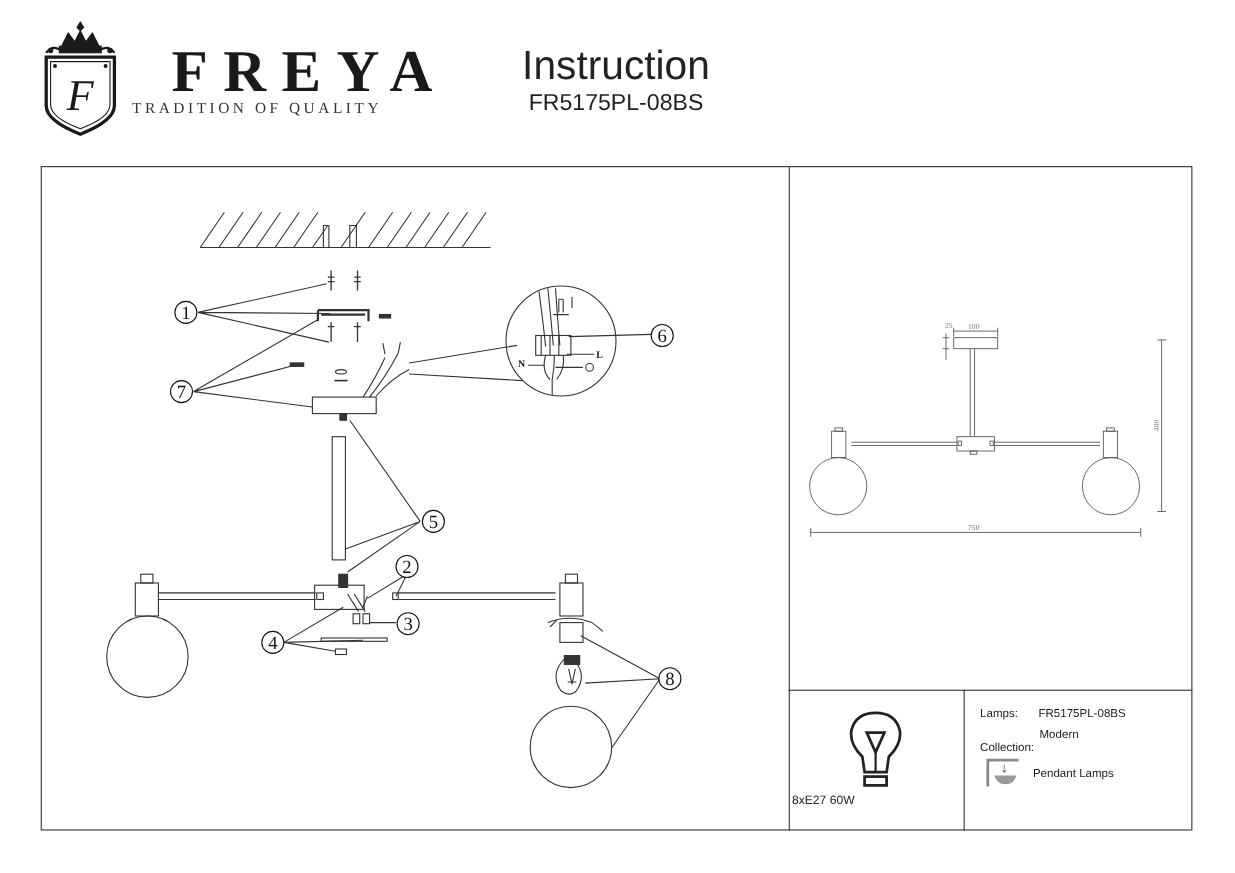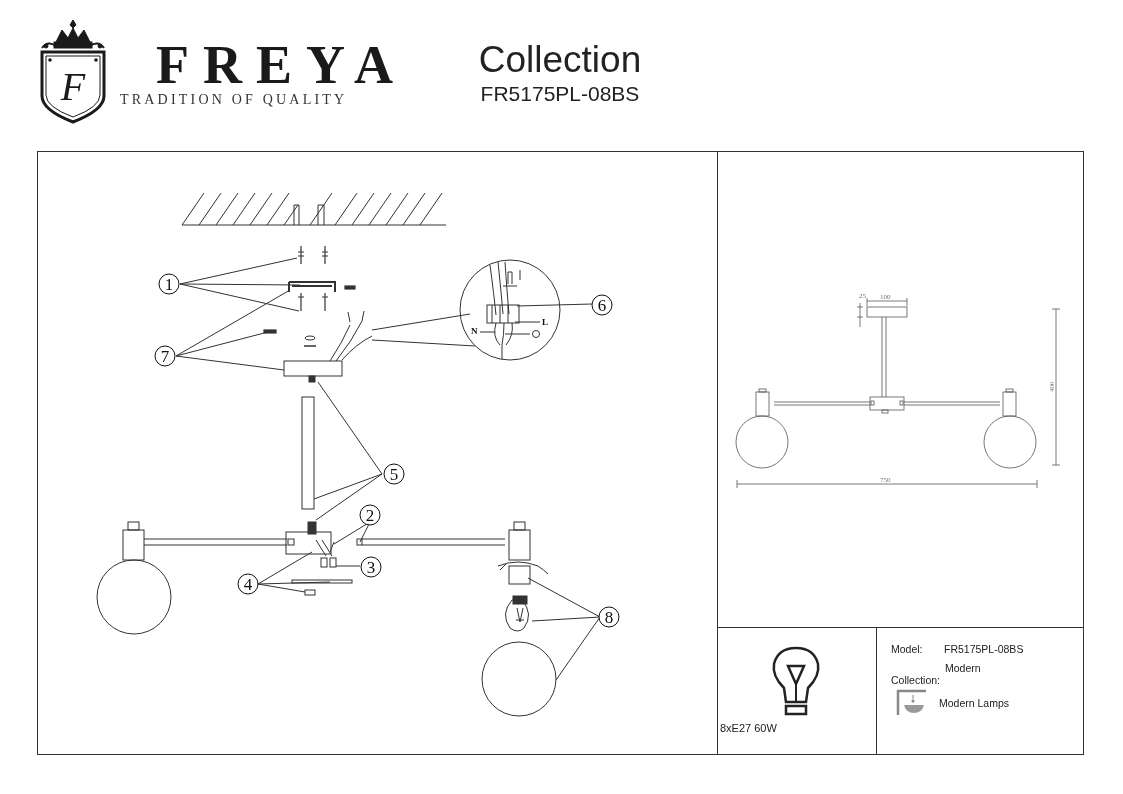--- a/index.html
+++ b/index.html
@@ -32,21 +32,21 @@
   </g>
   <path d="M8 36 L70 36 L70 80 Q70 94 39 106 Q8 94 8 80 Z" fill="none" stroke="#1a1a1a" stroke-width="3"></path>
   <path d="M12 40 L66 40 L66 79 Q66 91 39 101 Q12 91 12 79 Z" fill="none" stroke="#1a1a1a" stroke-width="1"></path>
   <circle cx="16" cy="44" r="1.8" fill="#1a1a1a"></circle>
     <circle cx="62" cy="44" r="1.8" fill="#1a1a1a"></circle>
   <text x="39" y="84" text-anchor="middle" font-size="40" font-style="italic" fill="#1a1a1a">F</text>
 </svg>
 
 <div class="abs brand">FREYA</div>
 <div class="abs tagline">TRADITION OF QUALITY</div>
-<div class="abs doc-title">Collection</div>
+<div class="abs doc-title">Instruction</div>
 <div class="abs doc-model">FR5175PL-08BS</div>
 
 <div id="frame" class="abs"></div>
 <div id="v-div" class="abs"></div>
 <div id="h-div" class="abs"></div>
 <div id="v-div2" class="abs"></div>
 
 <svg class="abs" style="left:38px;top:152px;" width="679" height="602" viewBox="38 152 679 602">
   <g stroke="#333" fill="none" stroke-width="1">
 
@@ -192,23 +192,23 @@
 </svg>
 
 <svg class="abs" style="left:770px;top:644px;" width="52" height="76" viewBox="0 0 52 76">
   <path d="M14 44 Q2 32 4 20 Q8 4 26 4 Q44 4 48 20 Q50 32 38 44 L36 58 L16 58 Z" fill="none" stroke="#222" stroke-width="2.5"></path>
   <path d="M18 22 L34 22 L26 40 Z" fill="none" stroke="#222" stroke-width="2.5"></path>
   <path d="M26 40 V58" stroke="#222" stroke-width="2"></path>
   <rect x="16" y="62" width="20" height="8" fill="none" stroke="#222" stroke-width="2.5"></rect>
 </svg>
 <div class="abs bulb-label">8xE27 60W</div>
 
-<div class="abs spec" style="left:891px;top:643px;">Model:</div>
+<div class="abs spec" style="left:891px;top:643px;">Lamps:</div>
 <div class="abs spec" style="left:944px;top:643px;">FR5175PL-08BS</div>
 <div class="abs spec" style="left:891px;top:662px;margin-top:12px;">Collection:</div>
 <div class="abs spec" style="left:945px;top:662px;">Modern</div>
 <svg class="abs" style="left:896px;top:689px;" width="36" height="28" viewBox="0 0 36 28">
   <path d="M2 26 V2 H30" fill="none" stroke="#888" stroke-width="2.5"></path>
   <path d="M17 6 v4" stroke="#888" stroke-width="1"></path>
   <circle cx="17" cy="12" r="1.5" fill="#888"></circle>
   <path d="M8 16 H28 Q26 24 18 24 Q10 24 8 16 Z" fill="#999"></path>
 </svg>
-<div class="abs spec" style="left:939px;top:697px;">Modern Lamps</div>
+<div class="abs spec" style="left:939px;top:697px;">Pendant Lamps</div>
 
 </body></html>

